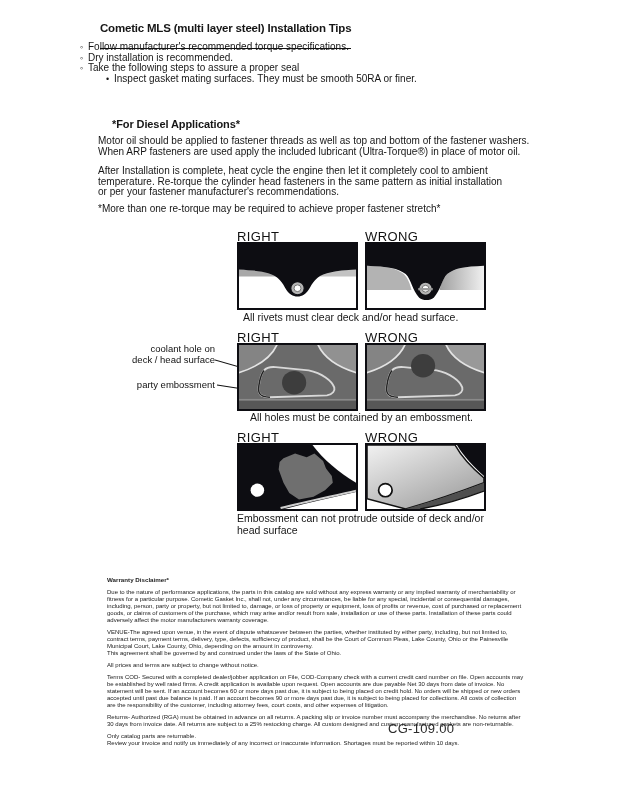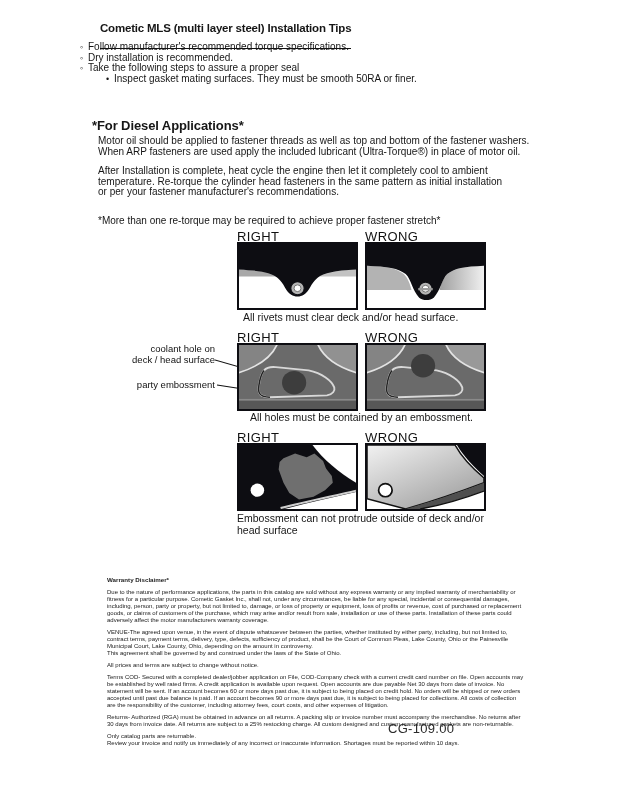--- a/index.html
+++ b/index.html
@@ -17,25 +17,25 @@
   }
 
   
   .tips { left:80px; top:42px; width:470px; font-size:10px; line-height:10.5px; }
   .tip { position:relative; padding-left:8px; }
   .tip::before { content:"\25E6"; position:absolute; left:0; top:0; font-size:9px; }
   .tip-sub { position:relative; margin-left:26px; padding-left:8px; }
   .tip-sub::before { content:"\2022"; position:absolute; left:0; top:0; font-size:9px; }
 
   
-  .diesel-heading { left:92px; top:118px; font-size:13px; font-weight:bold; letter-spacing:-0.1px; }
+  .diesel-heading { left:112px; top:118px; font-size:11px; font-weight:bold; letter-spacing:-0.1px; }
   .para { left:98px; width:460px; font-size:10px; line-height:10.6px; }
   .p1 { top:136px; }
   .p2 { top:166px; }
-  .note { top:216px; }
+  .note { top:204px; }
 
   
   .rw-label { width:121px; text-align:left; font-size:13px; letter-spacing:0.4px; color:#111; }
   .caption { font-size:10.5px; color:#161616; line-height:11.5px; }
   .panel {
     width:121px; height:68px; border:2px solid #0d0d12; box-sizing:border-box; background:#fff;
   }
   .panel svg { display:block; width:117px; height:64px; }
 
   

